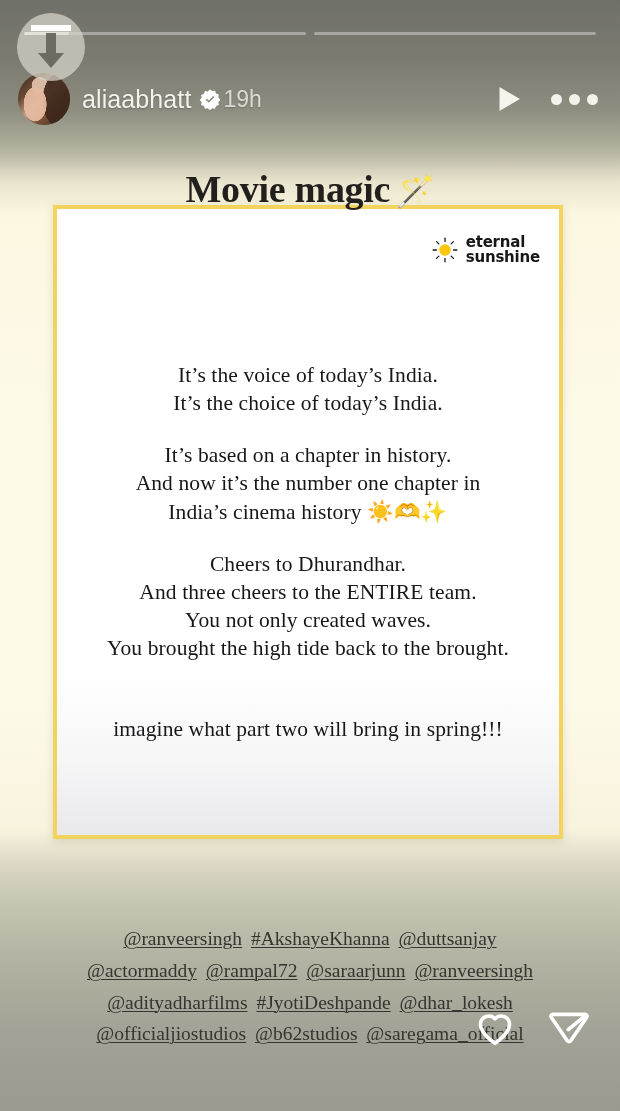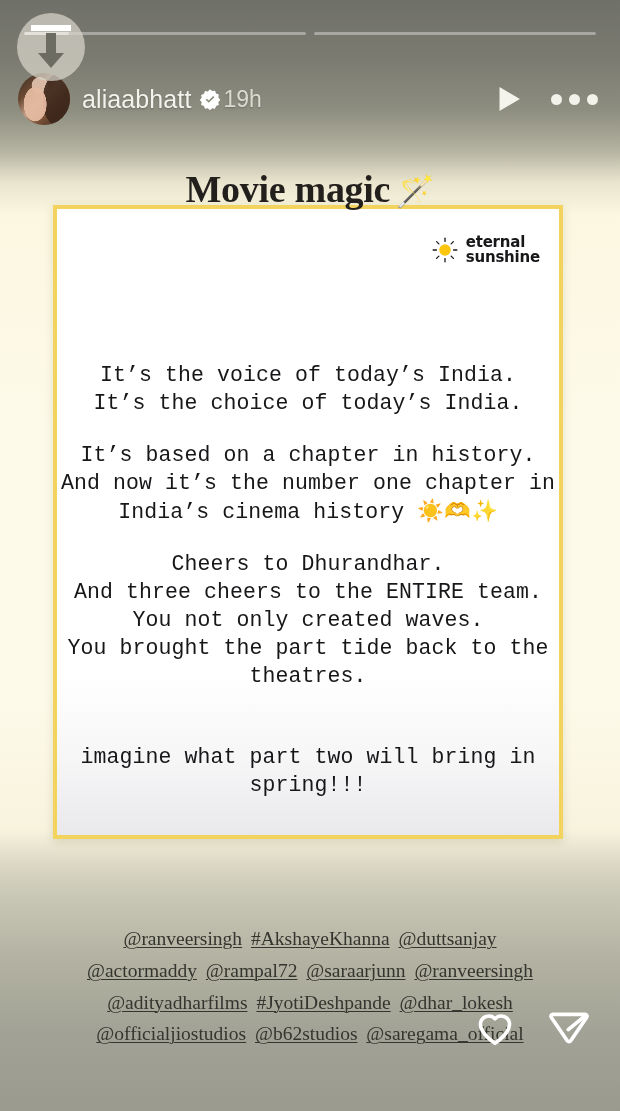--- a/index.html
+++ b/index.html
@@ -107,21 +107,21 @@
   .logo-text {
     font-family:"DejaVu Sans", sans-serif;
     font-weight:700; font-size:15px; line-height:1.02;
     color:#17171a; letter-spacing:-.2px;
   }
   .logo-text span { display:block; }
 
   .card-body {
     position:absolute; left:0; right:0; top:152px;
     text-align:center;
-    font-family:Liberation Mono, monospace;
+    font-family:Liberation Serif, serif;
     color:#17171a; font-size:21.5px; line-height:1.31;
     letter-spacing:.1px;
   }
   .card-body p { margin:0; }
   .card-body p + p { margin-top:24px; }
 
   
   .watermark {
     position:absolute; left:57px; top:868px; z-index:4;
     font-size:16px; color:rgba(255,255,255,0.48);
@@ -215,21 +215,21 @@
       </svg>
       <div class="logo-text">
         <span>eternal</span>
         <span>sunshine</span>
       </div>
     </div>
 
     <div class="card-body" id="card-body">
         <p><span>It’s the voice of today’s India.</span><br><span>It’s the choice of today’s India.</span></p>
         <p><span>It’s based on a chapter in history.</span><br><span>And now it’s the number one chapter in</span><br><span>India’s cinema history ☀️🫶✨</span></p>
-        <p><span>Cheers to Dhurandhar.</span><br><span>And three cheers to the ENTIRE team.</span><br><span>You not only created waves.</span><br><span>You brought the part tide back to the theatres.</span></p>
+        <p><span>Cheers to Dhurandhar.</span><br><span>And three cheers to the ENTIRE team.</span><br><span>You not only created waves.</span><br><span>You brought the high tide back to the brought.</span></p>
         <p><br><span>imagine what part two will bring in spring!!!</span></p>
       </div>
   </div>
 
 
   <div class="mentions" id="mentions">
       <span class="mline"><span class="tag">@ranveersingh</span> <span class="tag">#AkshayeKhanna</span> <span class="tag">@duttsanjay</span> </span>
       <span class="mline"><span class="tag">@actormaddy</span> <span class="tag">@rampal72</span> <span class="tag">@saraarjunn</span> <span class="tag">@ranveersingh</span> </span>
       <span class="mline"><span class="tag">@adityadharfilms</span> <span class="tag">#JyotiDeshpande</span> <span class="tag">@dhar_lokesh</span> </span>
       <span class="mline"><span class="tag">@officialjiostudios</span> <span class="tag">@b62studios</span> <span class="tag">@saregama_official</span> </span>

